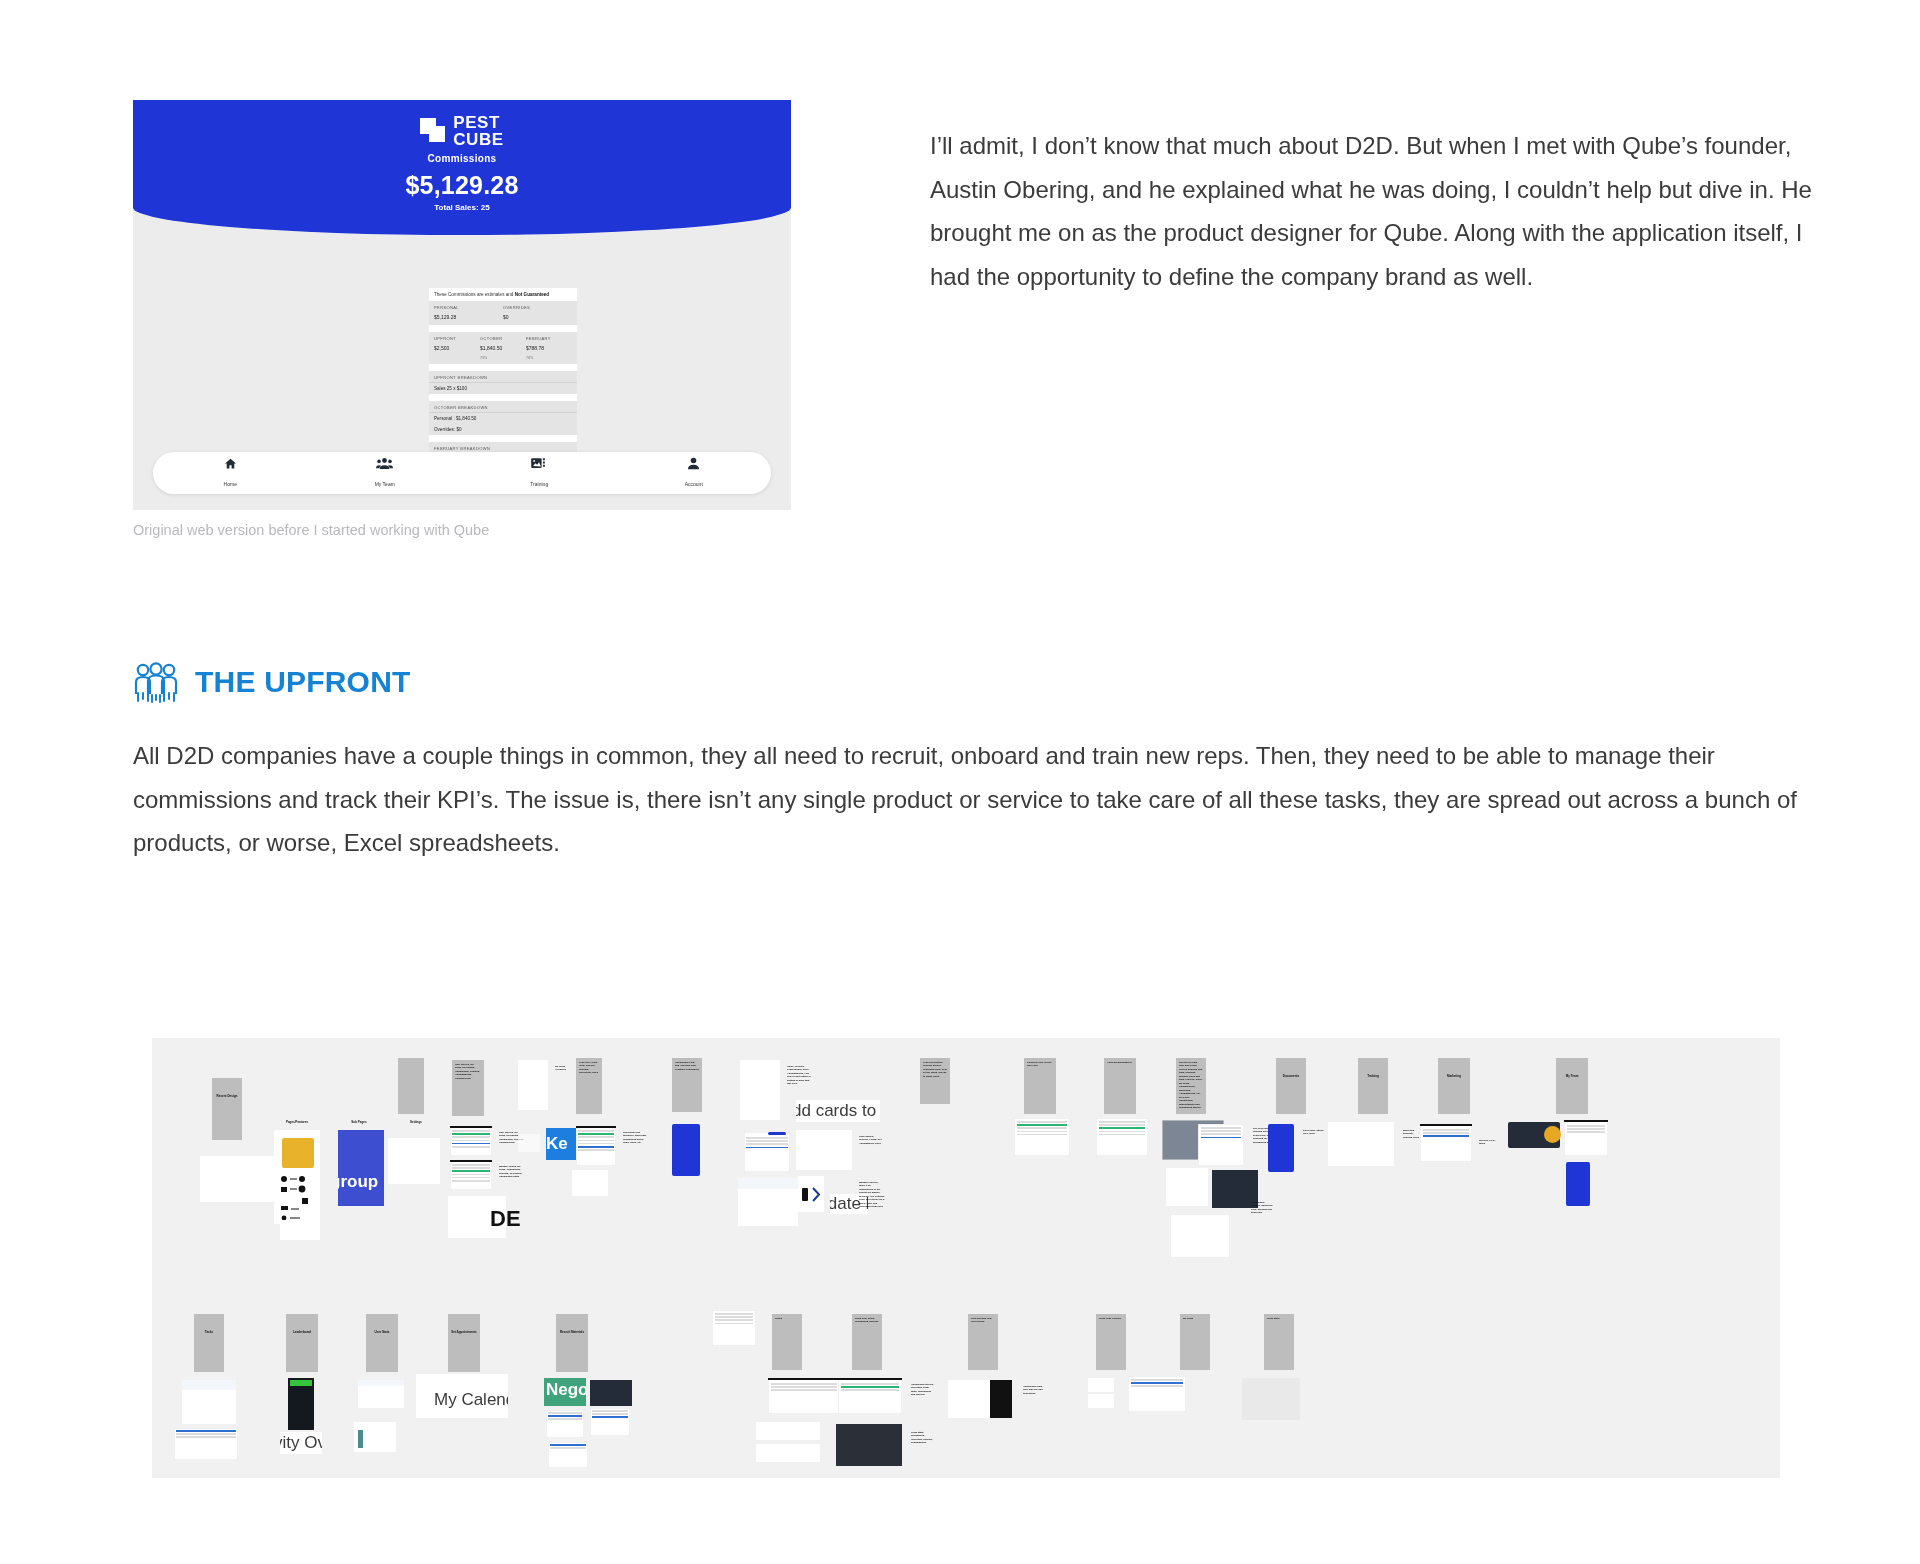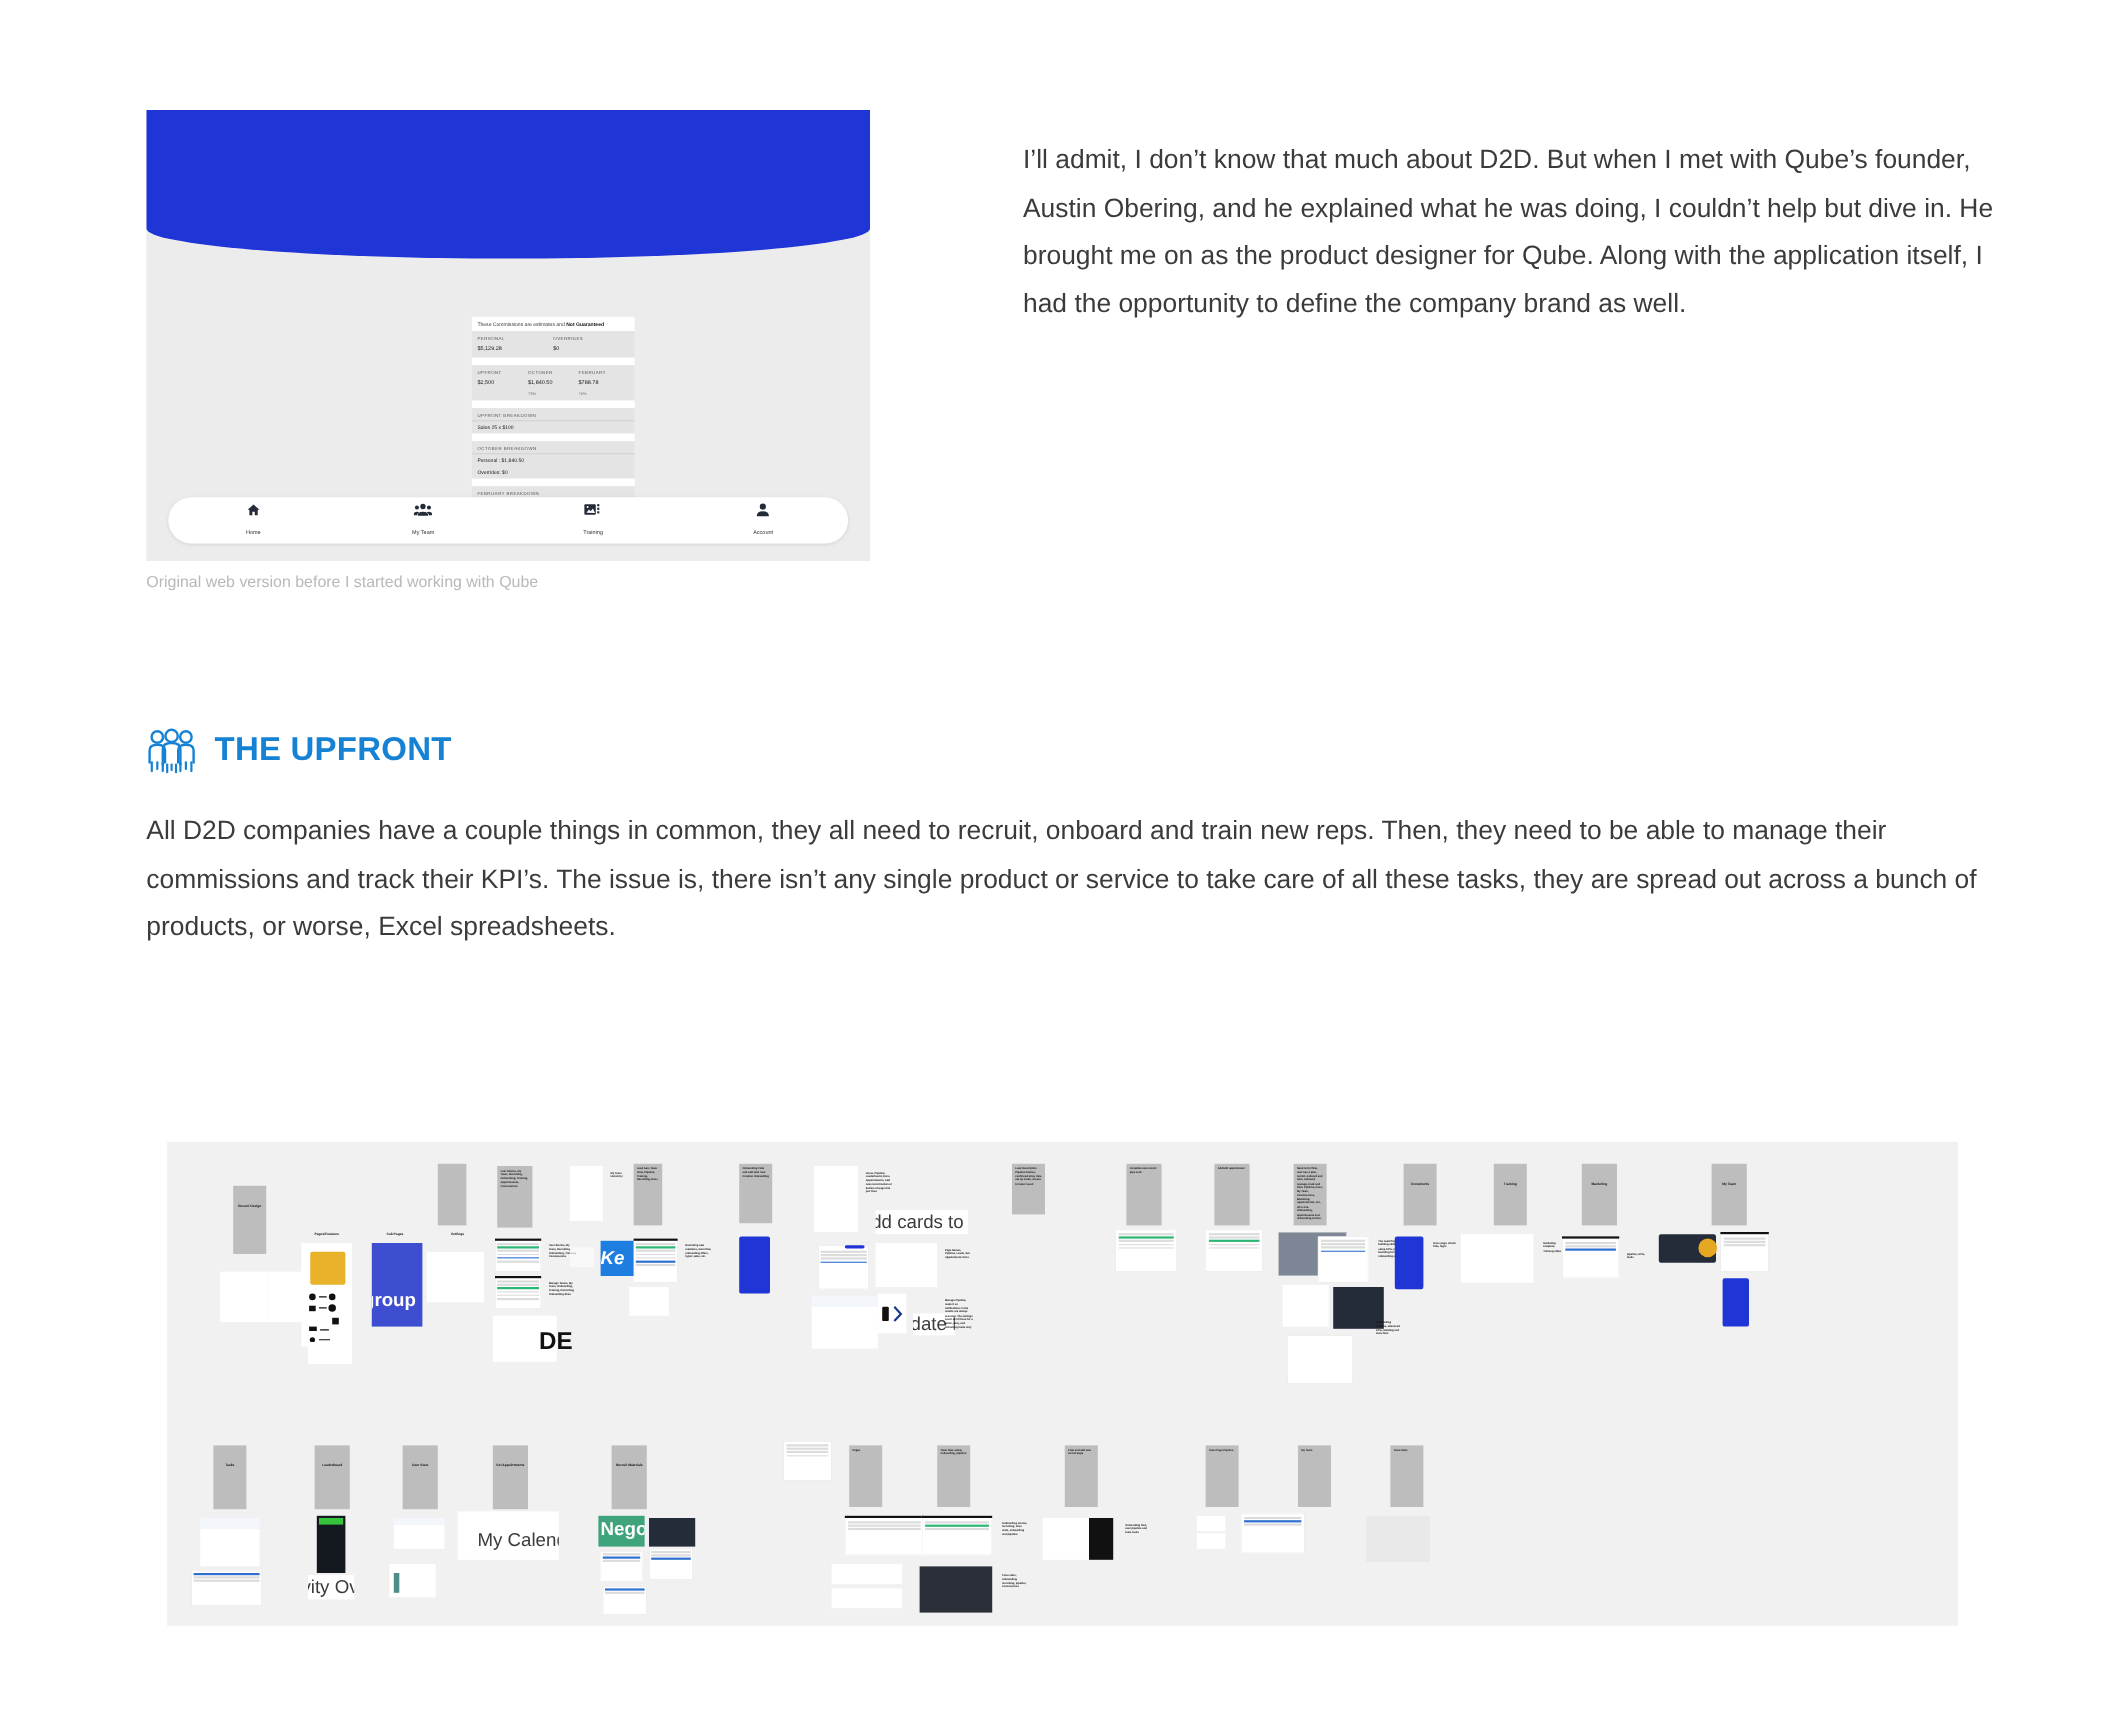--- a/index.html
+++ b/index.html
@@ -103,20 +103,35 @@
 </head>
 <body>
 
 <div class="page">
 
   <div class="mock-wrap">
     <div class="mock">
 
       <div class="mock-hero"></div>
 
+      <div class="brandblock">
+        <div class="brandrow">
+          <span class="cube-ico">
+            <i class="a"></i>
+              <i class="b"></i>
+          </span>
+          <span class="brandtxt">
+            <div class="l1">PEST</div>
+            <div class="l2">CUBE</div>
+          </span>
+        </div>
+        <div class="sub-comm">Commissions</div>
+        <div class="big-amt">$5,129.28</div>
+        <div class="tot-sales">Total Sales: 25</div>
+      </div>
 
       <div class="sheet">
         <div class="disclaim">
           <span>These Commissions are estimates and </span><b>Not Guaranteed</b>
         </div>
 
         <div class="grp">
           <div class="hdr">
             <span class="c2">PERSONAL</span>
             <span class="c2">OVERRIDES</span>
@@ -307,21 +322,21 @@
         </div>
       <div class="bcard tiny" style="left:344px;top:124px;width:32px;">Manage Teams, My Team, Onboarding, Training, Recruiting, Onboarding Stats</div>
       <div class="bcard wh" style="left:296px;top:158px;width:58px;height:42px;">
         <div class="bigtxt blk" style="position:absolute;left:42px;top:10px;">DE</div>
       </div>
 
       <div class="bcard wh" style="left:366px;top:22px;width:30px;height:50px;"></div>
       <div class="bcard tiny" style="left:400px;top:24px;width:24px;">My Team Hierarchy</div>
       <div class="bcard wh" style="left:366px;top:96px;width:22px;height:18px;opacity:.6;"></div>
       <div class="bcard" style="left:394px;top:90px;width:36px;height:32px;background:#1e7ee0;overflow:hidden;">
-        <div class="bigtxt wht" style="position:absolute;left:0;top:6px;font-style:italic;">Ke</div>
+        <div class="bigtxt wht" style="position:absolute;left:0;top:6px;">Ke</div>
       </div>
       <div class="bcard ph" style="left:424px;top:20px;width:26px;height:56px;">
           <div class="tiny">Lead Gen, Team View, Pipeline, Training, Recruiting, Docs</div>
         </div>
       <div class="bcard shot" style="left:424px;top:88px;width:40px;height:40px;">
           <div class="bar2"></div>
           <div class="rows">
             <i></i>
             <i class="g"></i>
             <i></i>

